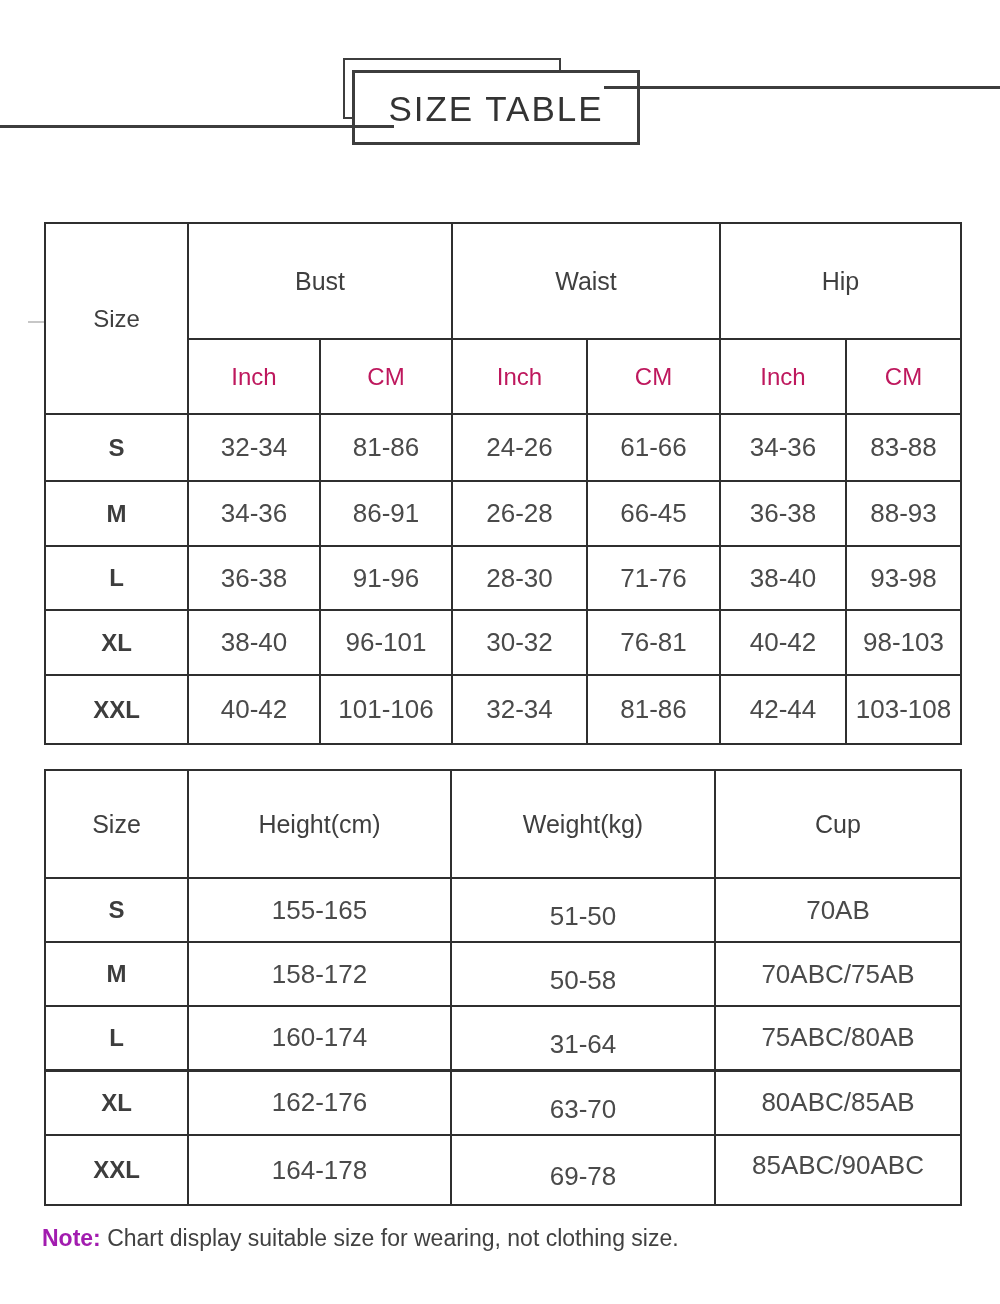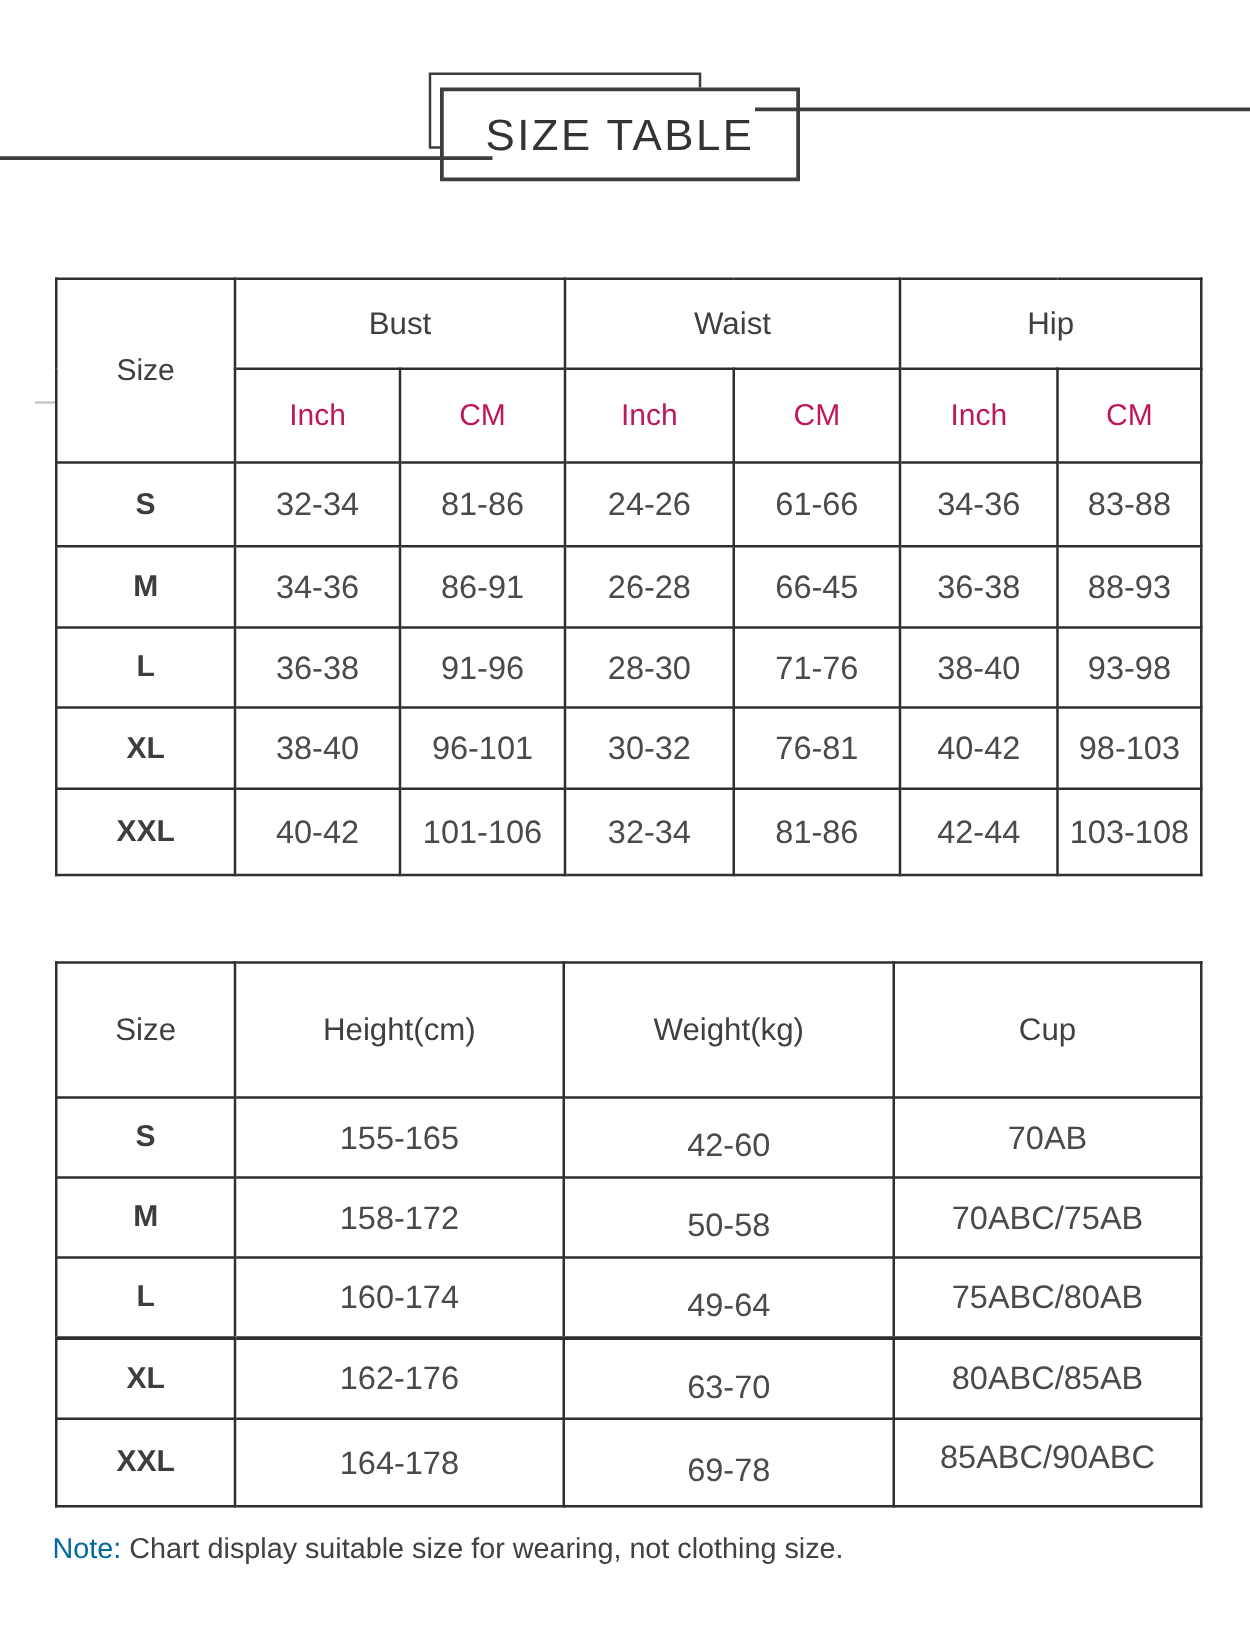--- a/index.html
+++ b/index.html
@@ -51,21 +51,21 @@
   }
   .t1 { top: 206px; width: 916px; }
   .t2 { top: 753px; width: 916px; }
   th, td {
     border: 2px solid #2f2f2f;
     text-align: center; vertical-align: middle;
     font-weight: 400; color: #4a4a4a;
     padding: 0; overflow: hidden;
     box-sizing: border-box;
   }
-  .t1 thead tr.r-group th { height: 72px; font-size: 25px; color: #3f3f3f; }
+  .t1 thead tr.r-group th { height: 116px; font-size: 25px; color: #3f3f3f; }
   .t1 thead tr.r-sub th   { height: 75px;  font-size: 24px; color: #be185d; }
   .t1 tbody td            { font-size: 26px; }
   .t1 tbody tr:nth-child(1) td { height: 67px; }
   .t1 tbody tr:nth-child(2) td { height: 65px; }
   .t1 tbody tr:nth-child(3) td { height: 64px; }
   .t1 tbody tr:nth-child(4) td { height: 65px; }
   .t1 tbody tr:nth-child(5) td { height: 69px; }
   .size-col { font-weight: 700; font-size: 24px !important; color: #3d3d3d; }
   th.corner { font-size: 24px !important; }
   th.group  { position: relative; }
@@ -83,21 +83,21 @@
   .t2 tbody tr:nth-child(5) td { height: 70px; }
   .t2 tbody td:nth-child(3) { padding-top: 13px; }
   .t2 tbody tr:nth-child(5) td:nth-child(4) { padding-bottom: 10px; }
 
   
   .note {
     position: absolute; left: 42px; top: 1203px; width: 930px;
     font-size: 23px; color: #414141; line-height: 38px;
   }
   .note p { margin: 0; }
-  .note .note-label { font-weight: 400; color: #0369a1; text-align: center; }
+  .note .note-label { font-weight: 700; color: #a21caf; text-align: center; }
 </style>
 </head>
 <body>
 
 <div class="canvas">
 
   <div class="hdr-box-back"></div>
   <div class="hdr-box-front">
     <span class="hdr-title">SIZE TABLE</span>
   </div>
@@ -192,33 +192,33 @@
         <th>Size</th>
         <th>Height(cm)</th>
         <th>Weight(kg)</th>
         <th>Cup</th>
       </tr>
     </thead>
     <tbody>
       <tr>
         <td class="size-col">S</td>
         <td>155-165</td>
-        <td>42-60</td>
+        <td>51-50</td>
         <td>70AB</td>
       </tr>
       <tr>
         <td class="size-col">M</td>
         <td>158-172</td>
         <td>50-58</td>
         <td>70ABC/75AB</td>
       </tr>
       <tr>
         <td class="size-col">L</td>
         <td>160-174</td>
-        <td>49-64</td>
+        <td>31-64</td>
         <td>75ABC/80AB</td>
       </tr>
       <tr>
         <td class="size-col">XL</td>
         <td>162-176</td>
         <td>63-70</td>
         <td>80ABC/85AB</td>
       </tr>
       <tr>
         <td class="size-col">XXL</td>

